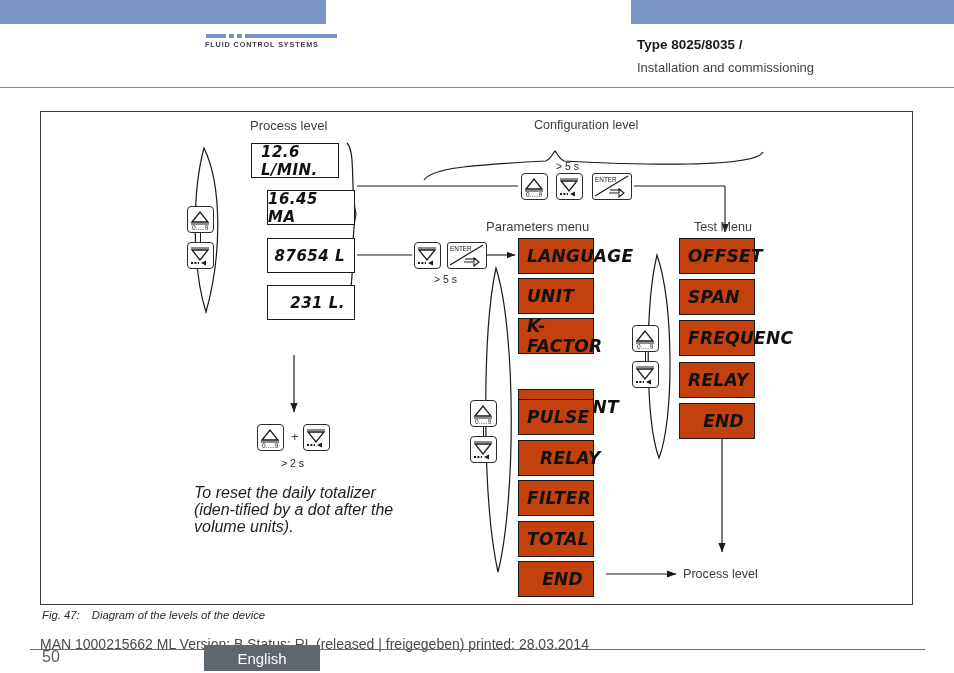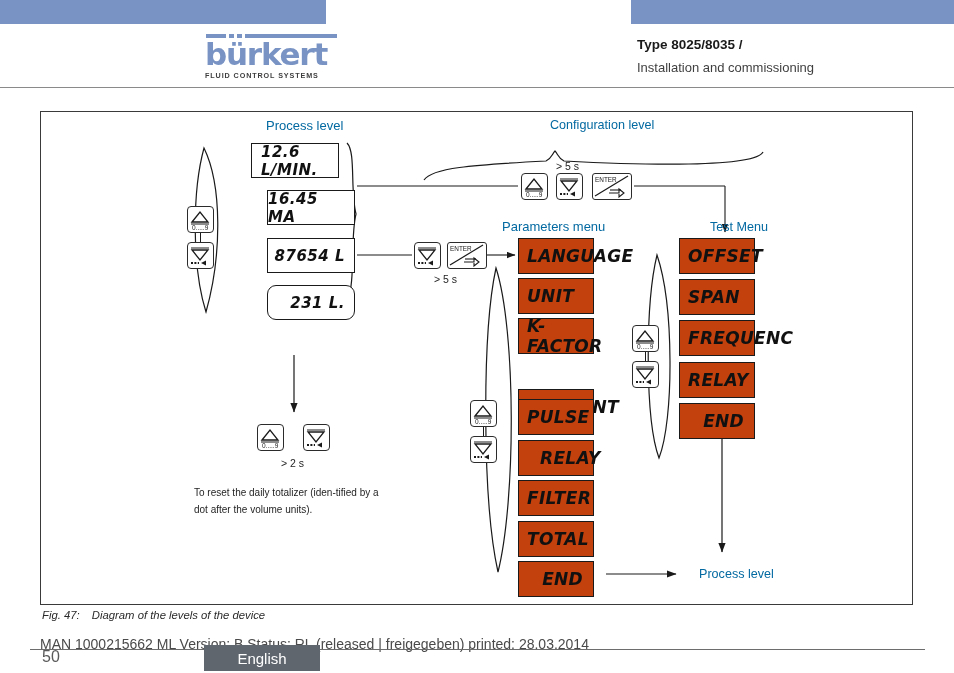--- a/index.html
+++ b/index.html
@@ -141,36 +141,36 @@
     width: 40px; height: 27px;
     border: 1.5px solid #2b2b2b;
     border-radius: 3px;
     background: #fff;
     box-sizing: border-box;
   }
 
   .lbl {
     position: absolute;
     font-size: 12px;
-    color: #0369a1;
-    margin-left: 16px;
+    color: #404040;
   }
   .lbl-sm {
     position: absolute;
     font-size: 10.5px;
     color: #1f1f1f;
   }
   .line-v { position: absolute; background: #1a1a1a; width: 1px; }
 
   .para {
     position: absolute;
-    font-size: 10px;
+    font-size: 16px;
     color: #1f1f1f;
     line-height: 17px;
     width: 200px;
+    font-style: italic;
   }
 
   .figcap {
     position: absolute;
     left: 42px; top: 609px;
     font-size: 11.3px;
     font-style: italic;
     color: #2a2a2a;
   }
   .figcap .num { margin-right: 9px; }
@@ -216,21 +216,20 @@
 <div class="topbar left"></div>
 <div class="topbar right"></div>
 
 <div class="logo-block">
   <div class="logo-dashes">
     <i class="d1"></i>
       <i class="d2"></i>
       <i class="d3"></i>
       <i class="d4"></i>
   </div>
-  <div class="logo-word">bürkert</div>
   <div class="logo-tag">FLUID CONTROL SYSTEMS</div>
 </div>
 
 <div class="hdr-title">Type 8025/8035 /</div>
 <div class="hdr-sub">Installation and commissioning</div>
 <div class="hdr-rule"></div>
 
 <div class="figframe"></div>
 
 <svg class="overlay" width="954" height="673">
@@ -267,21 +266,21 @@
 </svg>
 
 <div class="lbl" style="left:250px; top:118px; font-size:13px;">Process level</div>
 <div class="lbl" style="left:534px; top:118px; font-size:12.6px;">Configuration level</div>
 <div class="lbl" style="left:486px; top:219px; font-size:13px;">Parameters menu</div>
 <div class="lbl" style="left:694px; top:220px; font-size:12.6px;">Test Menu</div>
 
 <div class="lcd left" style="left:251px; top:143px; width:88px; height:35px; font-size:15px;">12.6 L/MIN.</div>
 <div class="lcd right" style="left:251px; top:190px; width:88px; height:35px; font-size:15px;">16.45 MA</div>
 <div class="lcd right" style="left:251px; top:238px; width:88px; height:35px; font-size:15px;">87654 L</div>
-<div class="lcd right" style="left:251px; top:285px; width:88px; height:35px; font-size:15px;border-radius:9px;">231 L.</div>
+<div class="lcd right" style="left:251px; top:285px; width:88px; height:35px; font-size:15px;">231 L.</div>
 
 <div class="key" style="left:187px; top:206px;">
   <svg width="24" height="24" viewBox="0 0 24 24">
     <path d="M4,15 L12,5 L20,15 Z" fill="none" stroke="#1a1a1a" stroke-width="1.3"></path>
     <line x1="3" y1="17" x2="21" y2="17" stroke="#1a1a1a" stroke-width="1"></line>
     <text x="4" y="23" font-size="6.5" font-family="Liberation Sans, sans-serif" fill="#1a1a1a">0.....9</text>
   </svg>
 </div>
 <div class="line-v" style="left:200px; top:233px; height:9px;"></div>
 <div class="key" style="left:187px; top:242px;">

